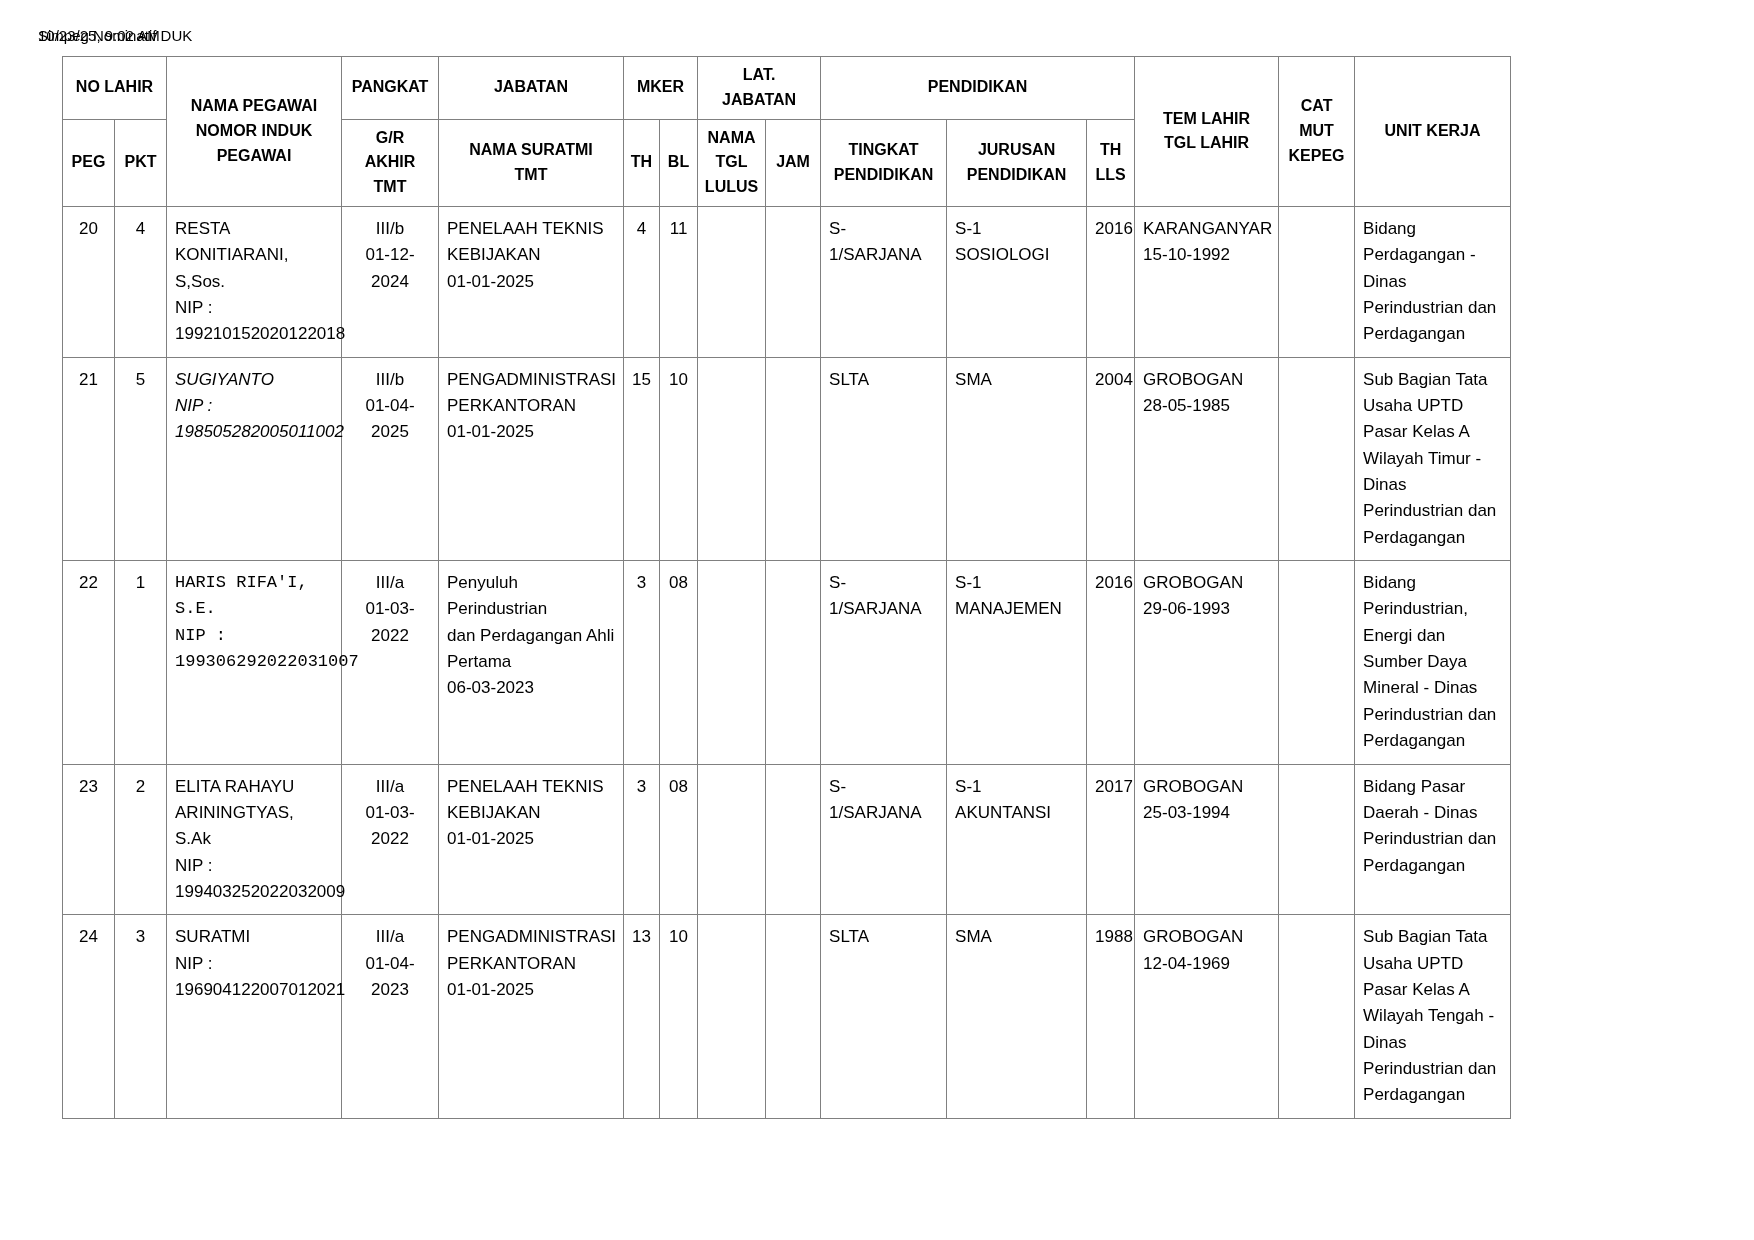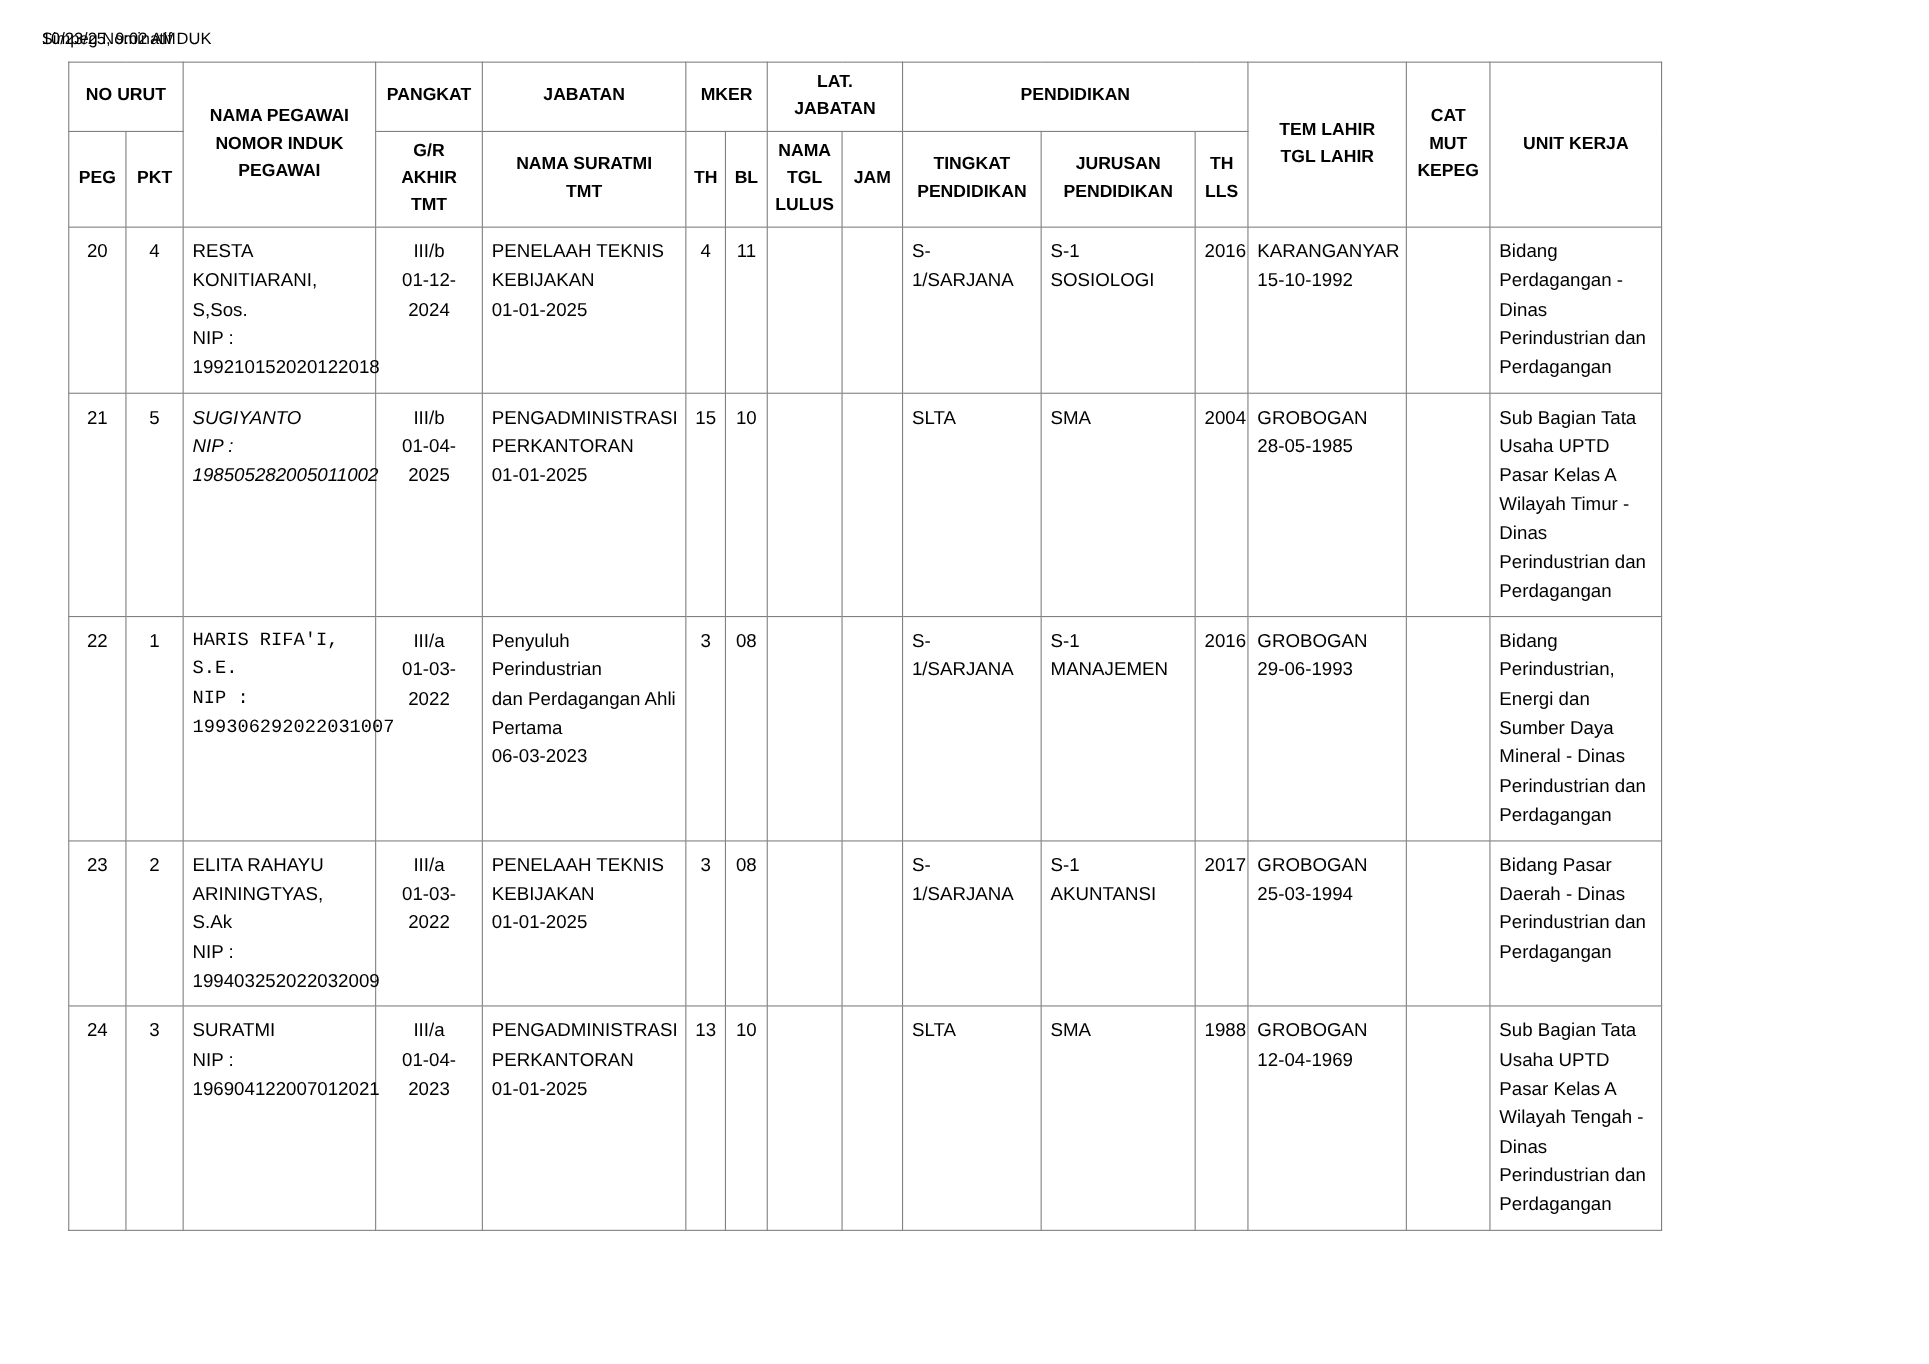--- a/index.html
+++ b/index.html
@@ -151,21 +151,21 @@
         <col class="w-jam">
           <col class="w-tingkat">
           <col class="w-jurusan">
           <col class="w-thlls">
         <col class="w-temlahir">
           <col class="w-cat">
           <col class="w-unit">
       </colgroup>
       <thead>
         <tr>
-          <th colspan="2">NO URUT</th>
+          <th colspan="2">NO LAHIR</th>
           <th rowspan="2" style="white-space:pre-line;">NAMA PEGAWAI
 NOMOR INDUK
 PEGAWAI</th>
           <th>PANGKAT</th>
           <th>JABATAN</th>
           <th colspan="2">MKER</th>
           <th colspan="2" style="white-space:pre-line;margin-top:34px;">LAT.
 JABATAN</th>
           <th colspan="3">PENDIDIKAN</th>
           <th rowspan="2" style="white-space:pre-line;">TEM LAHIR

